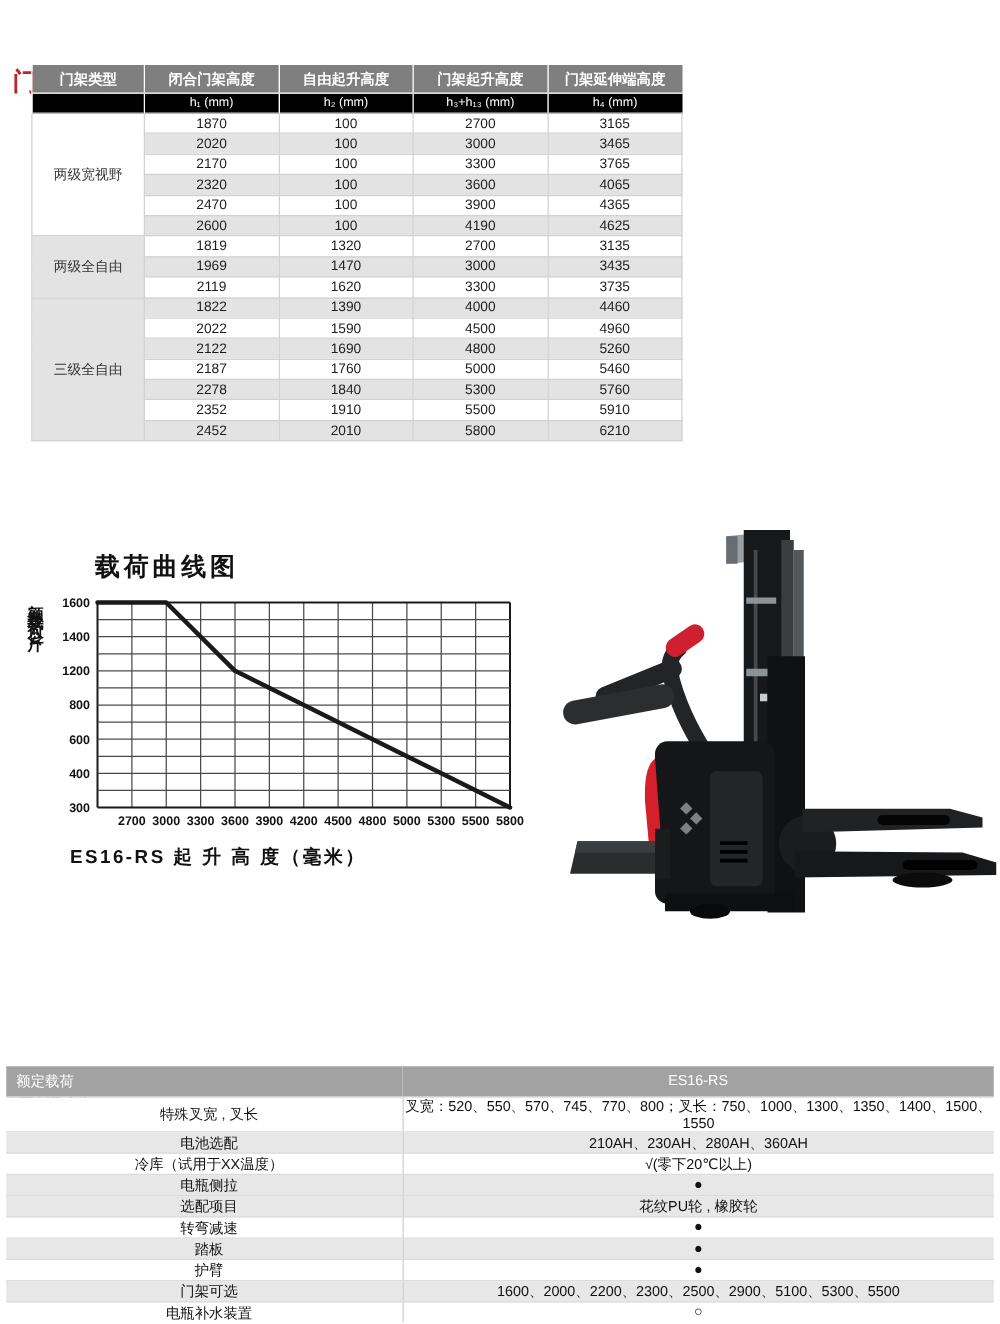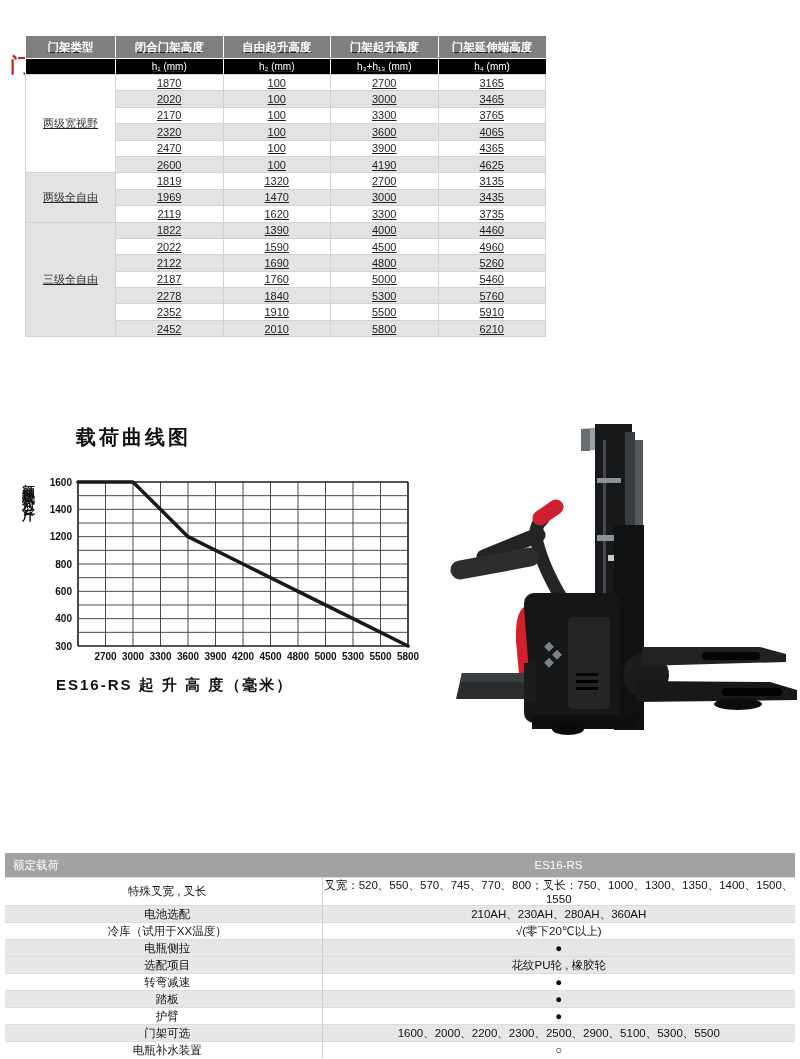--- a/index.html
+++ b/index.html
@@ -43,21 +43,21 @@
   #opt-table td{height:16px;padding:0;border-top:1px solid #dcdcdc;background:#fff;}
   #opt-table td.lbl{text-align:center;padding-left:8px;color:#111;border-right:1px solid #cfcfcf;margin-top:24px;}
   #opt-table td.val{text-align:center;color:#111;}
   #opt-table tr.stripe td{background:#e7e7e7;}
 </style>
 </head>
 <body>
 
 <div class="abs sec-title" style="left:10px;top:8px;">门架选配表</div>
 
-<table id="mast-table" class="abs" style="left:25px;top:36px;text-decoration:underline;">
+<table id="mast-table" class="abs" style="left:25px;top:52px;">
   <colgroup>
     <col class="c0">
       <col class="cd">
       <col class="cd">
       <col class="cd">
       <col class="cd">
   </colgroup>
   <thead>
     <tr class="h1row">
       <th>门架类型</th>
@@ -170,21 +170,21 @@
       </tr>
       <tr class="stripe">
         <td>2452</td>
         <td>2010</td>
         <td>5800</td>
         <td>6210</td>
       </tr>
     </tbody>
 </table>
 
-<div class="abs" id="chart-title" style="left:76px;top:424px;text-align:center;">载荷曲线图</div>
+<div class="abs" id="chart-title" style="left:76px;top:440px;text-align:center;">载荷曲线图</div>
 
 <div class="abs" id="chart-ylabel" style="left:22px;top:473px;height:160px;">额定载荷（公斤）</div>
 
 <svg id="load-chart" class="abs" style="left:20px;top:460px;" width="400" height="215" viewBox="0 0 400 215">
     <line x1="58" y1="22" x2="58" y2="186" class="frame"></line>
     <line x1="85.5" y1="22" x2="85.5" y2="186" class="grid"></line>
     <line x1="113" y1="22" x2="113" y2="186" class="grid"></line>
     <line x1="140.5" y1="22" x2="140.5" y2="186" class="grid"></line>
     <line x1="168" y1="22" x2="168" y2="186" class="grid"></line>
     <line x1="195.5" y1="22" x2="195.5" y2="186" class="grid"></line>

